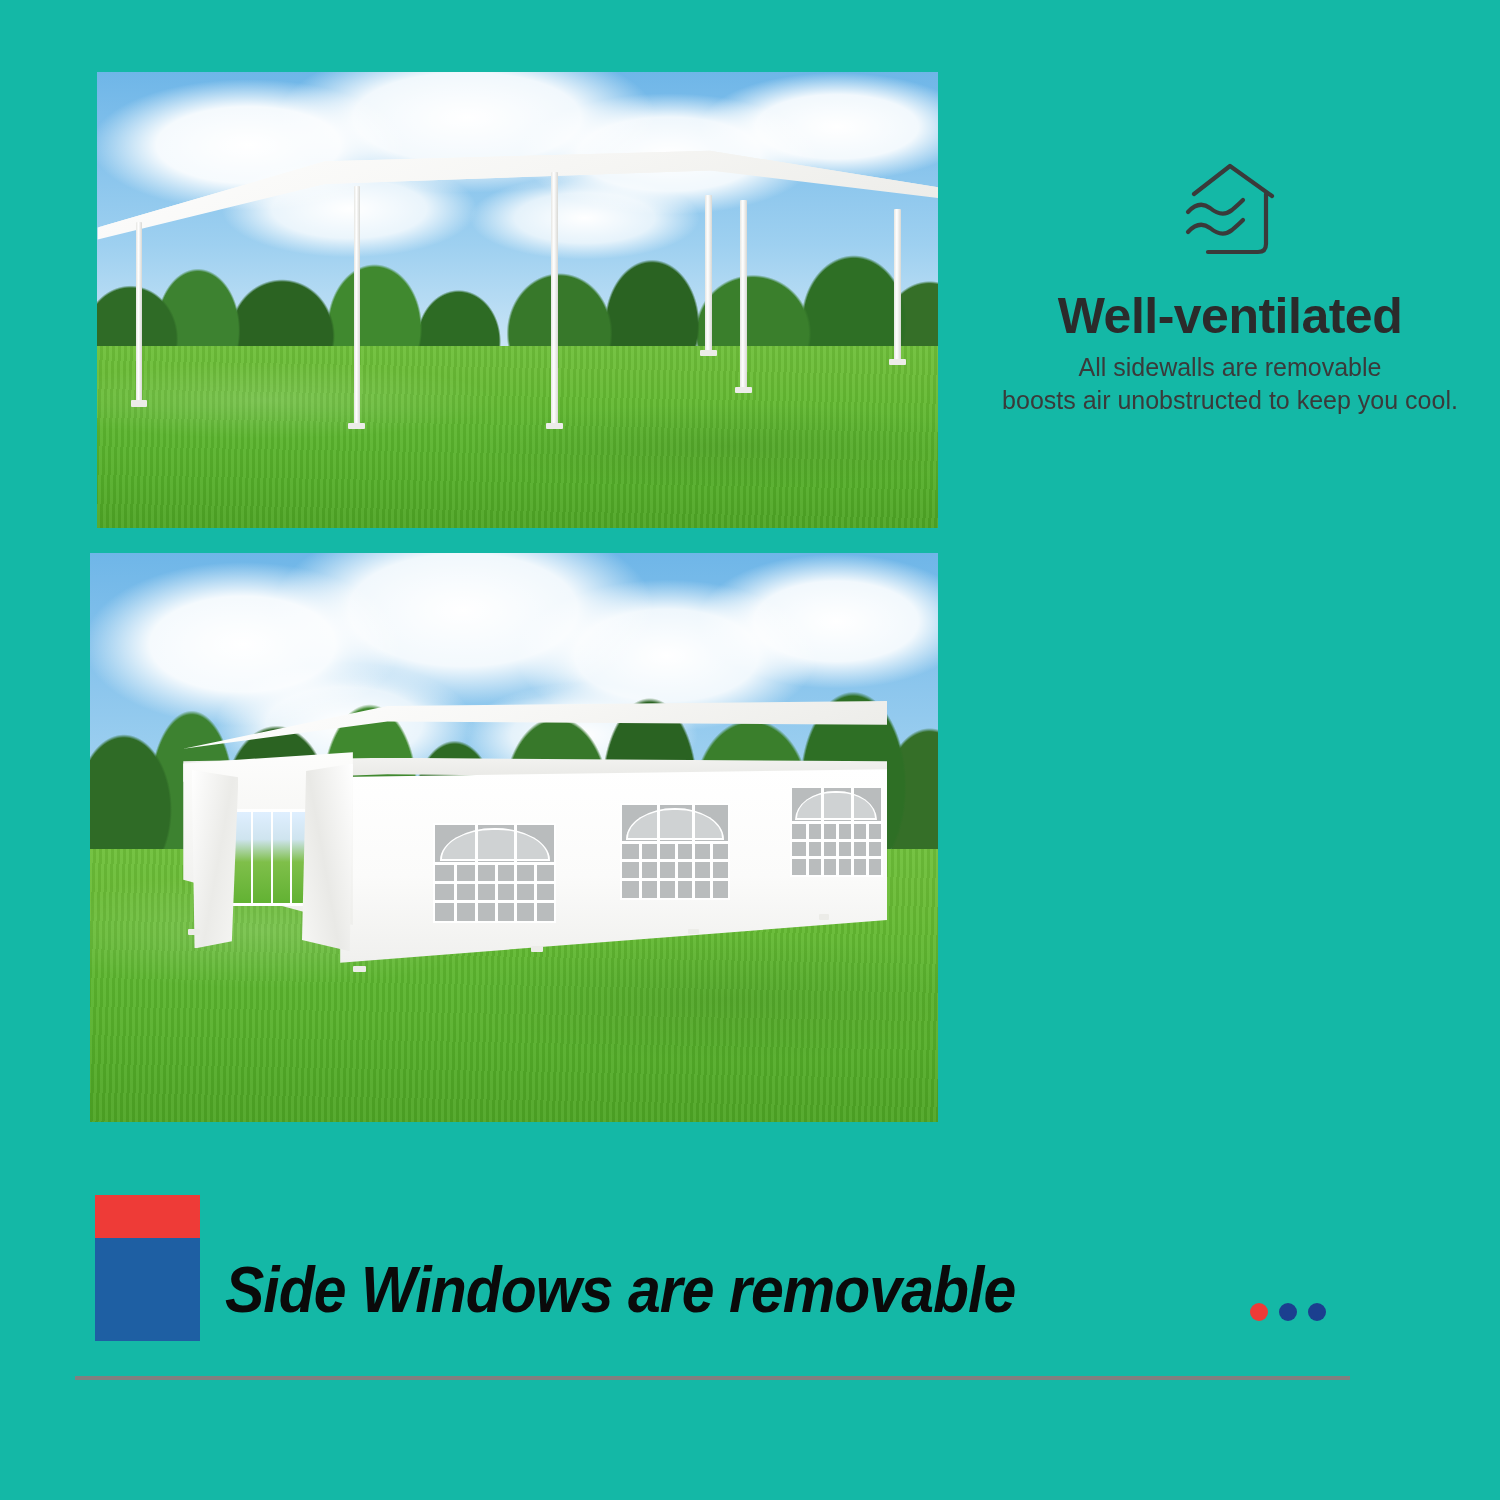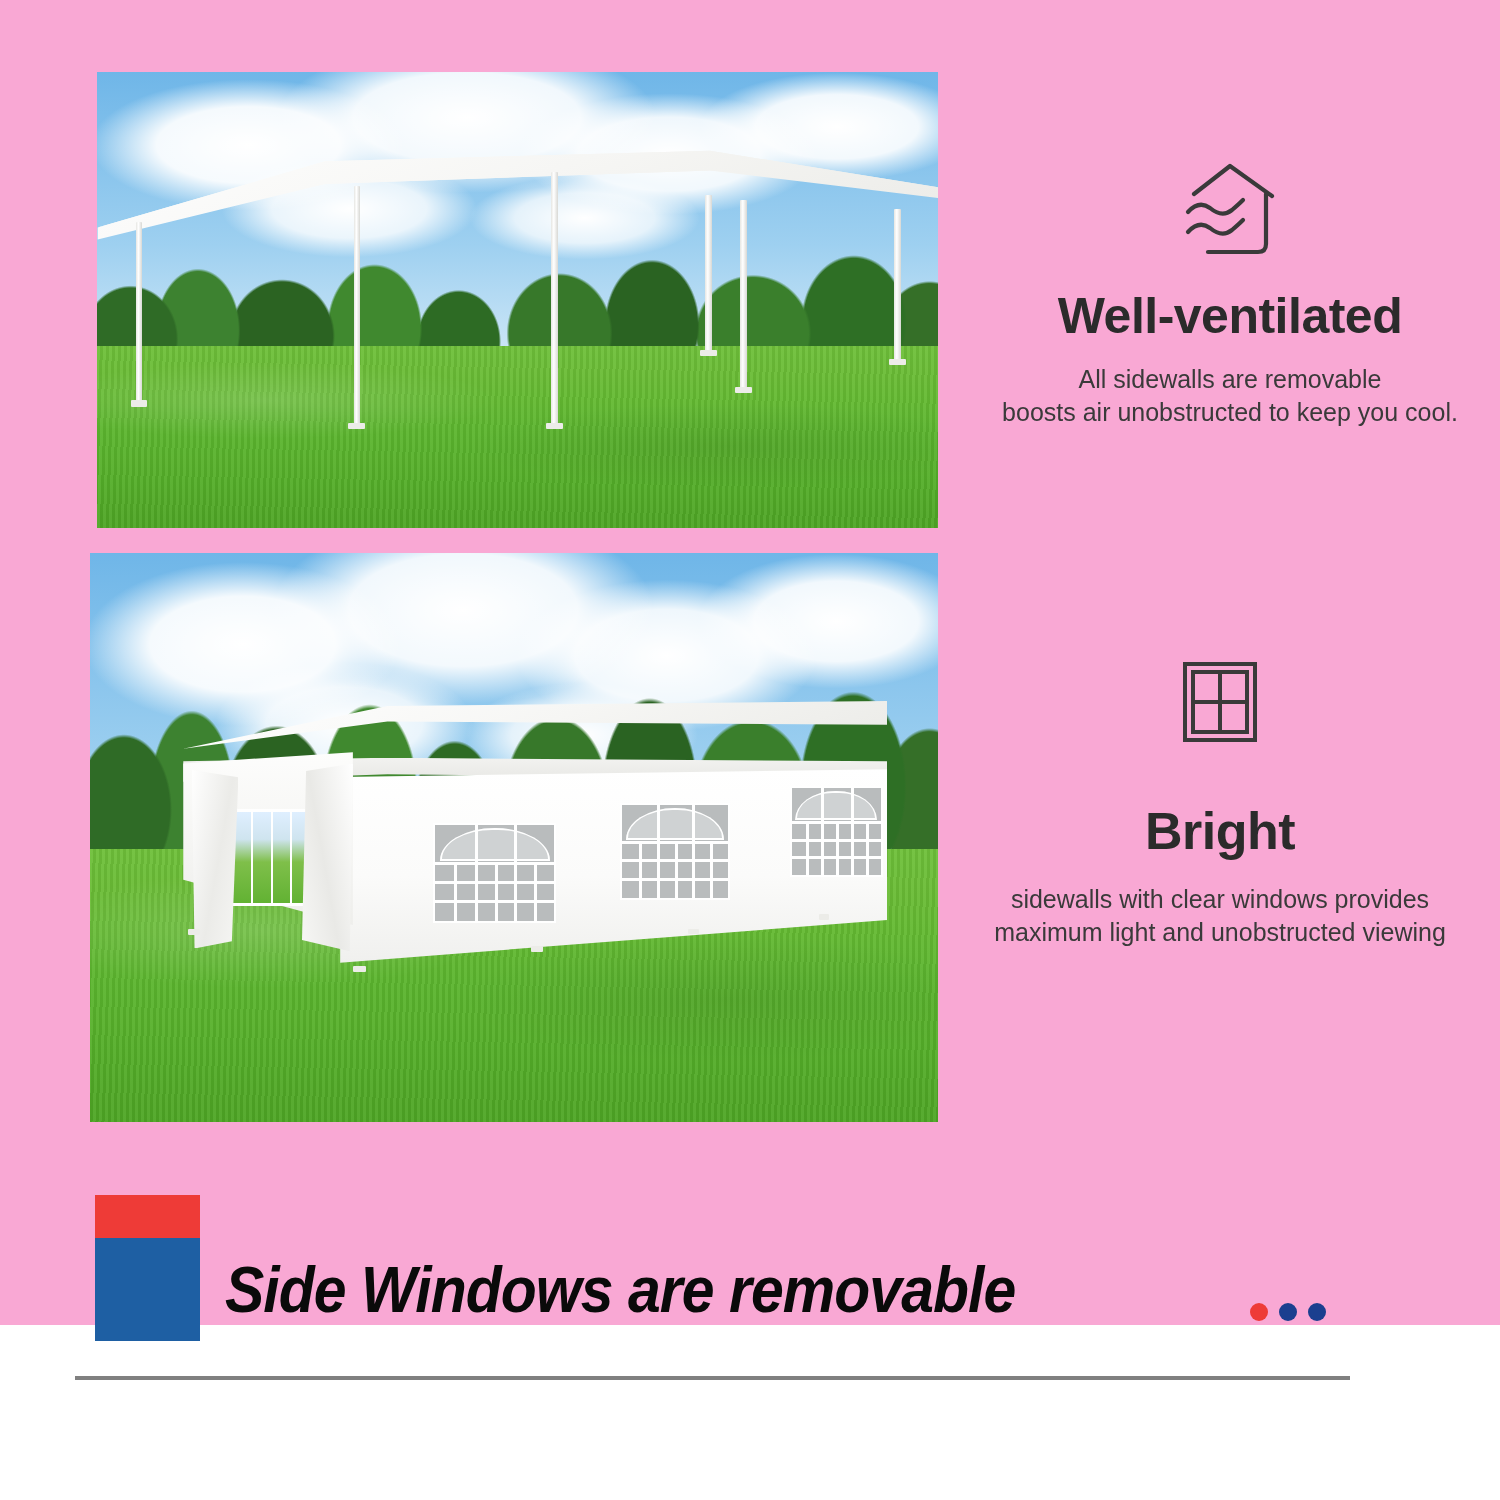--- a/index.html
+++ b/index.html
@@ -6,22 +6,22 @@
   html, body {
     width: 1500px;
     height: 1500px;
     background: #ffffff;
     font-family: "Liberation Sans", sans-serif;
     overflow: hidden;
   }
   .page {
     position: relative;
     width: 1500px;
-    height: 1325px;
-    background: #f9a8d4;
+    height: 1500px;
+    background: #14b8a6;
   }
 
   
   .photo {
     position: absolute;
     overflow: hidden;
     background: #cfe3f3;
   }
   #photo-open  { left: 97px;  top: 72px;  width: 841px; height: 456px; }
   #photo-walls { left: 90px;  top: 553px; width: 848px; height: 569px; }
@@ -116,21 +116,21 @@
     color: #2b2b2b;
     letter-spacing: -0.5px;
     line-height: 1.05;
   }
   #feature-ventilated .feature-title { font-size: 50px; margin-top: 26px; }
   #feature-bright     .feature-title { font-size: 52px; margin-top: 58px; }
   .feature-body {
     font-size: 25px;
     color: #3a3a3a;
     line-height: 1.32;
-    margin-top: 20px;
+    margin-top: 8px;
   }
   #feature-bright .feature-body { margin-top: 24px; }
 
   
   .logo-mark {
     position: absolute;
     left: 95px; top: 1195px;
     width: 105px; height: 146px;
   }
   .logo-mark .bar-red  { position: absolute; left:0; top:0;    width:100%; height:43px; }
@@ -280,33 +280,20 @@
         <path d="M6 72 Q17 60 28 68 Q40 78 50 70 Q57 64 61 60"></path>
       </g>
     </svg>
     <div class="feature-title">Well-ventilated</div>
     <div class="feature-body">
       <div>All sidewalls are removable</div>
       <div>boosts air unobstructed to keep you cool.</div>
     </div>
   </div>
 
-  <div class="feature" id="feature-bright">
-    <svg class="feature-icon" width="82" height="86" viewBox="0 0 82 86">
-      <rect x="6" y="4" width="70" height="76" fill="none" stroke="#3a3a3a" stroke-width="4"></rect>
-      <rect x="14" y="12" width="54" height="60" fill="none" stroke="#3a3a3a" stroke-width="4"></rect>
-      <line x1="41" y1="12" x2="41" y2="72" stroke="#3a3a3a" stroke-width="4"></line>
-      <line x1="14" y1="42" x2="68" y2="42" stroke="#3a3a3a" stroke-width="4"></line>
-    </svg>
-    <div class="feature-title">Bright</div>
-    <div class="feature-body">
-      <div>sidewalls with clear windows provides</div>
-      <div>maximum light and unobstructed viewing</div>
-    </div>
-  </div>
 
   <div class="logo-mark">
     <div class="bar-red" style="background: rgb(238, 59, 55);"></div>
     <div class="bar-blue" style="background: rgb(30, 95, 163);"></div>
   </div>
 
   <div class="banner-title">Side Windows are removable</div>
 
   <div class="dots">
     <div class="dot" style="background: rgb(238, 59, 55);"></div>

